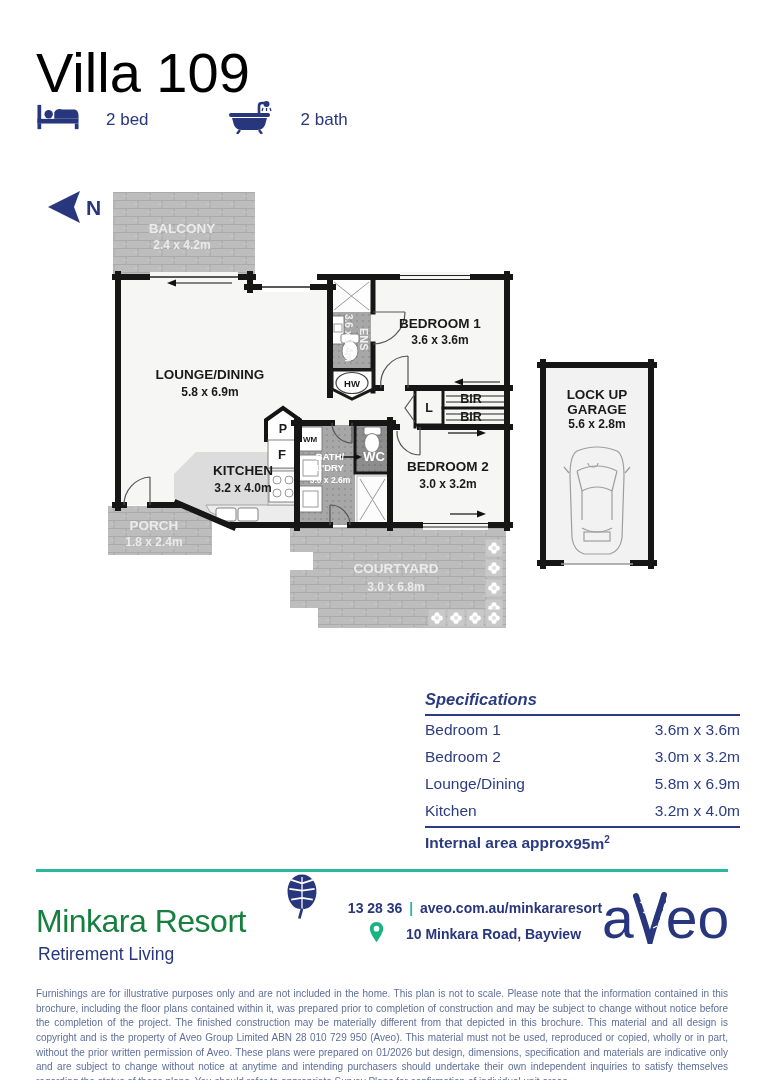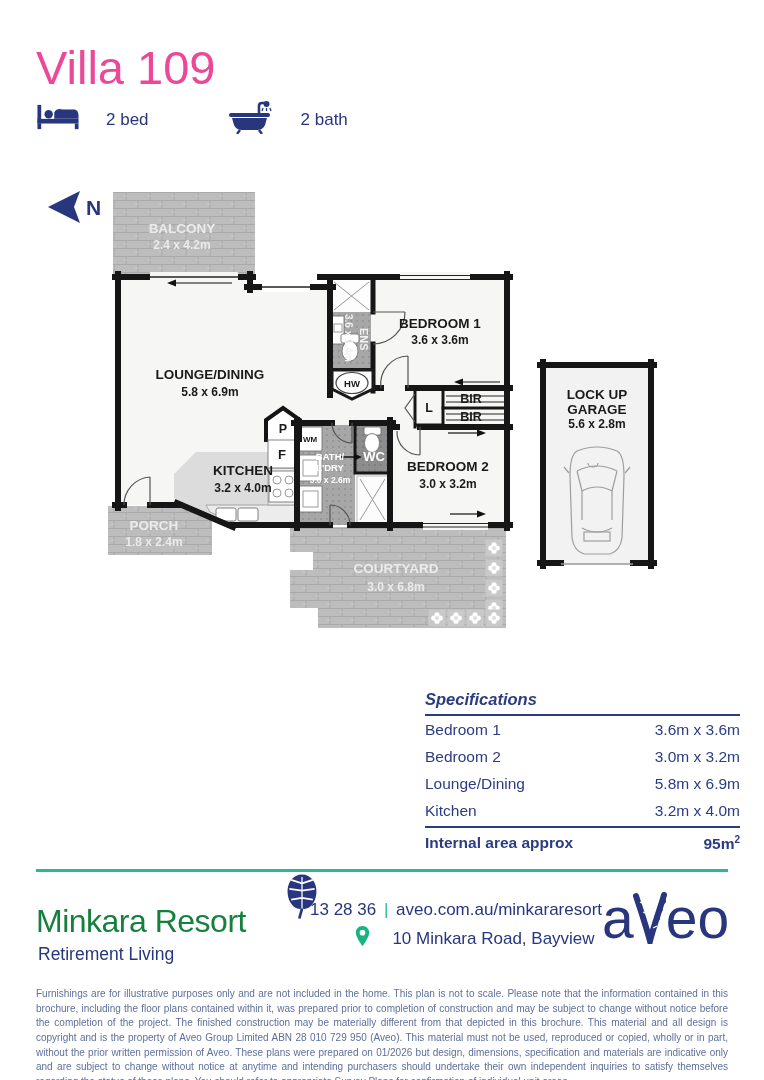--- a/index.html
+++ b/index.html
@@ -1,20 +1,20 @@
 <!DOCTYPE html>
 <html><head>
 <meta charset="utf-8">
 <style>
   html,body{margin:0;padding:0;background:#fff;}
   #page{position:relative;width:764px;height:1080px;background:#ffffff;overflow:hidden;
         font-family:"Liberation Sans",sans-serif;color:#28367e;}
   .abs{position:absolute;}
   
-  #villa-title{left:36px;top:40px;font-size:47px;letter-spacing:0px;color:#ec4899;}
+  #villa-title{left:36px;top:40px;font-size:56px;letter-spacing:0px;color:#000000;}
   #bb-row{left:36px;top:100px;display:flex;align-items:center;gap:26px;font-size:17px;color:#28367e;}
   .bb-gap{width:28px;}
   
   svg text{font-family:"Liberation Sans",sans-serif;}
   .rl{font-size:13.5px;font-weight:bold;fill:#1a1a1a;text-anchor:middle;}
   .rd{font-size:12px;font-weight:bold;fill:#1a1a1a;text-anchor:middle;}
   .lt{fill:#ebebeb;}
   .sm{font-size:12.5px;font-weight:bold;fill:#1a1a1a;text-anchor:middle;}
   .w6{stroke:#161616;stroke-width:6;fill:none;stroke-linecap:square;}
   .w5{stroke:#161616;stroke-width:5;fill:none;stroke-linecap:square;}
@@ -23,28 +23,28 @@
   .w15{stroke:#222;stroke-width:1.5;fill:none;}
   .w12{stroke:#222;stroke-width:1.2;fill:none;}
   .dr{stroke:#555;stroke-width:1.2;fill:none;}
   .tn{stroke:#999;stroke-width:1;fill:none;}
   .fx{fill:#ffffff;stroke:#777;stroke-width:0.9;}
   .car{stroke:#9e9e9e;stroke-width:1.2;fill:none;}
   
   #specs{left:425px;top:690px;width:315px;font-size:15.5px;color:#2c3c82;}
   #specs .title{font-size:16.5px;font-weight:bold;padding-bottom:5px;border-bottom:2.5px solid #2c3c82;font-style:italic;}
   .spec-row{display:flex;justify-content:space-between;padding:5px 0 4px 0;}
-  #specs .total{border-top:2.5px solid #2c3c82;font-weight:bold;display:flex;justify-content:space-between;padding-top:6px;margin-top:2px;}
+  #specs .total{border-top:2.5px solid #2c3c82;font-weight:bold;display:flex;padding-top:6px;margin-top:2px;}
   sup{font-size:10px;}
   
   #teal-rule{left:36px;top:869px;width:692px;height:3px;background:#2bb79b;}
   #resort-name{left:36px;top:903px;font-size:32px;letter-spacing:-0.5px;color:#15803d;}
   #resort-tagline{left:38px;top:944px;font-size:17.5px;color:#28367e;}
   #leaf-wrap{left:284px;top:872px;}
-  #contact{left:310px;top:900px;width:330px;font-weight:normal;font-size:17px;color:#28367e;}
+  #contact{left:310px;top:900px;width:330px;text-align:center;font-weight:bold;font-size:14px;color:#28367e;}
   #contact .line2{margin-top:5px;display:flex;align-items:center;justify-content:center;gap:22px;}
   #contact .pipe{color:#2bb79b;padding:0 3px;}
   #aveo-logo{left:602px;top:890px;display:flex;align-items:flex-start;color:#28367e;font-size:57px;line-height:1;}
   #aveo-logo .lv{margin:2px -1px 0 -1px;}
   
   #disclaimer{left:36px;top:977px;width:692px;font-size:10px;line-height:1.47;
               text-align:justify;color:#5e6f9b;}
 </style>
 </head>
 <body>

